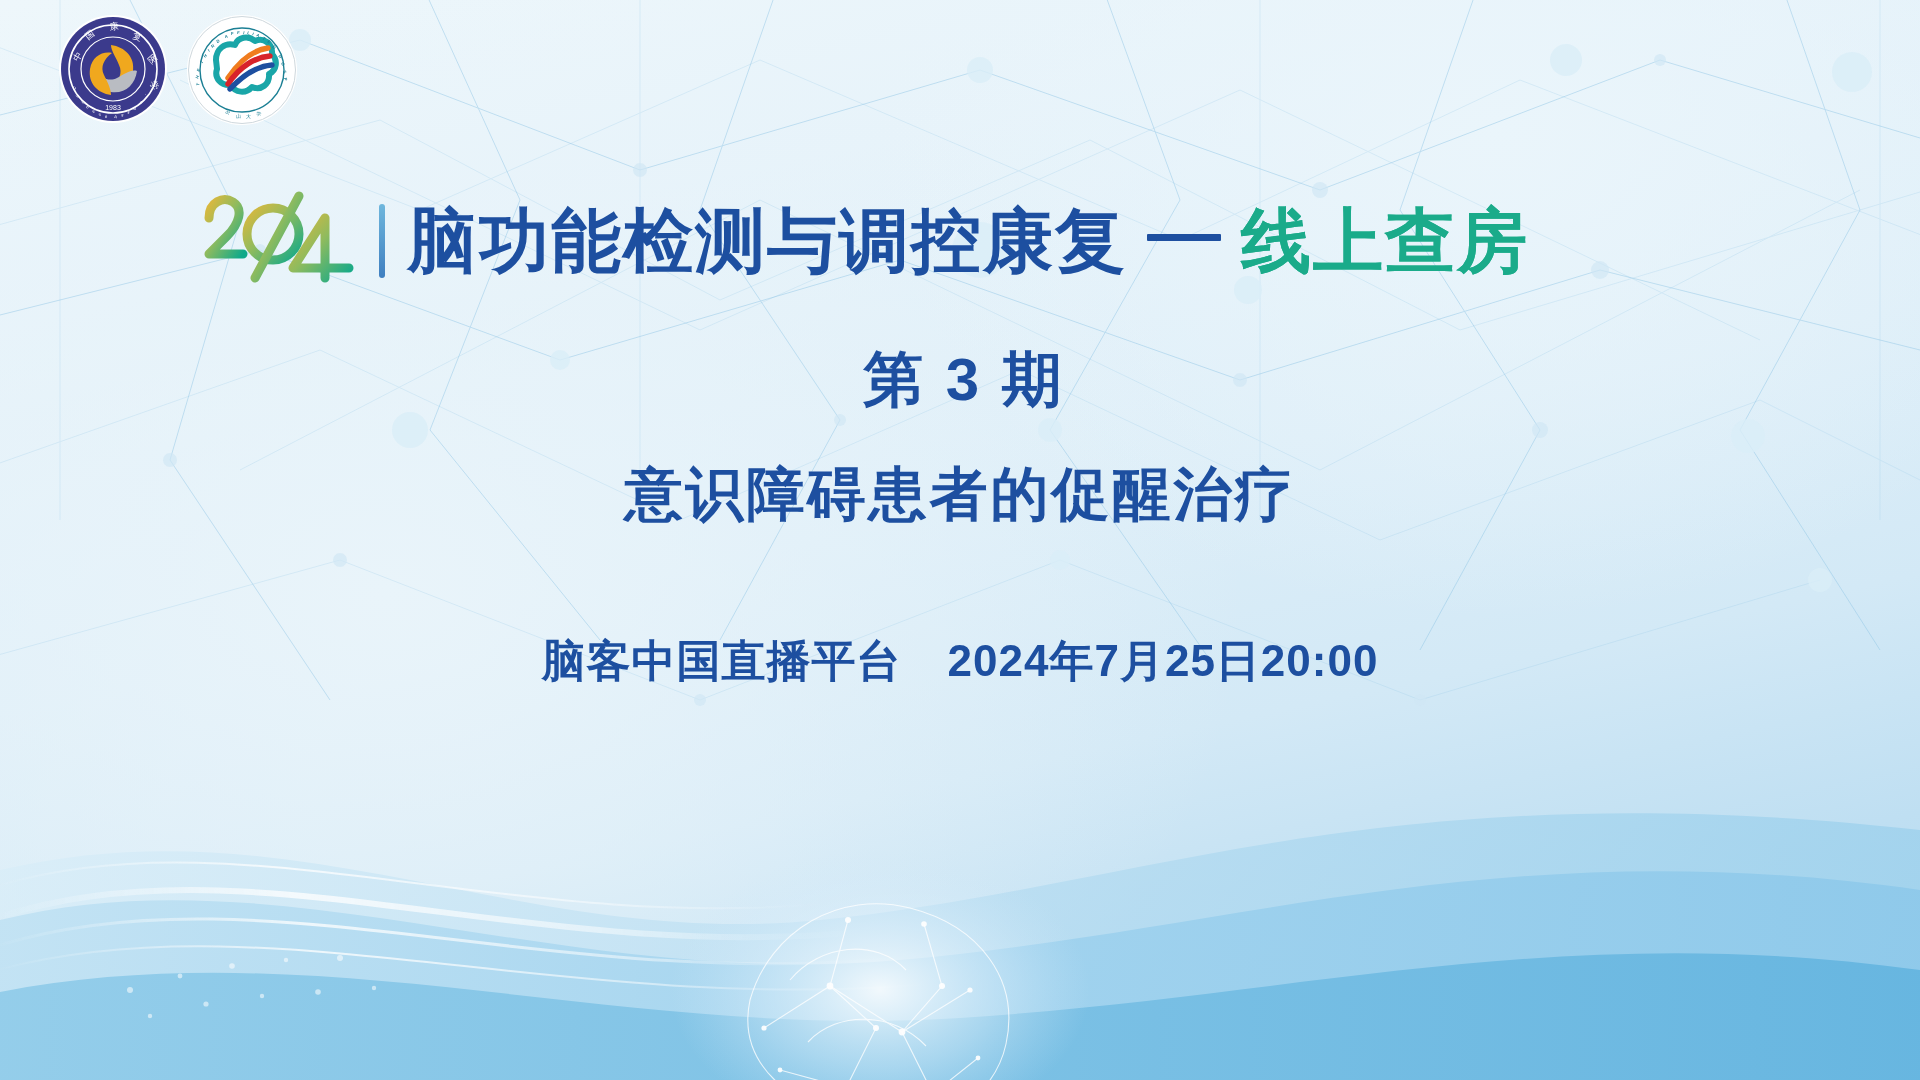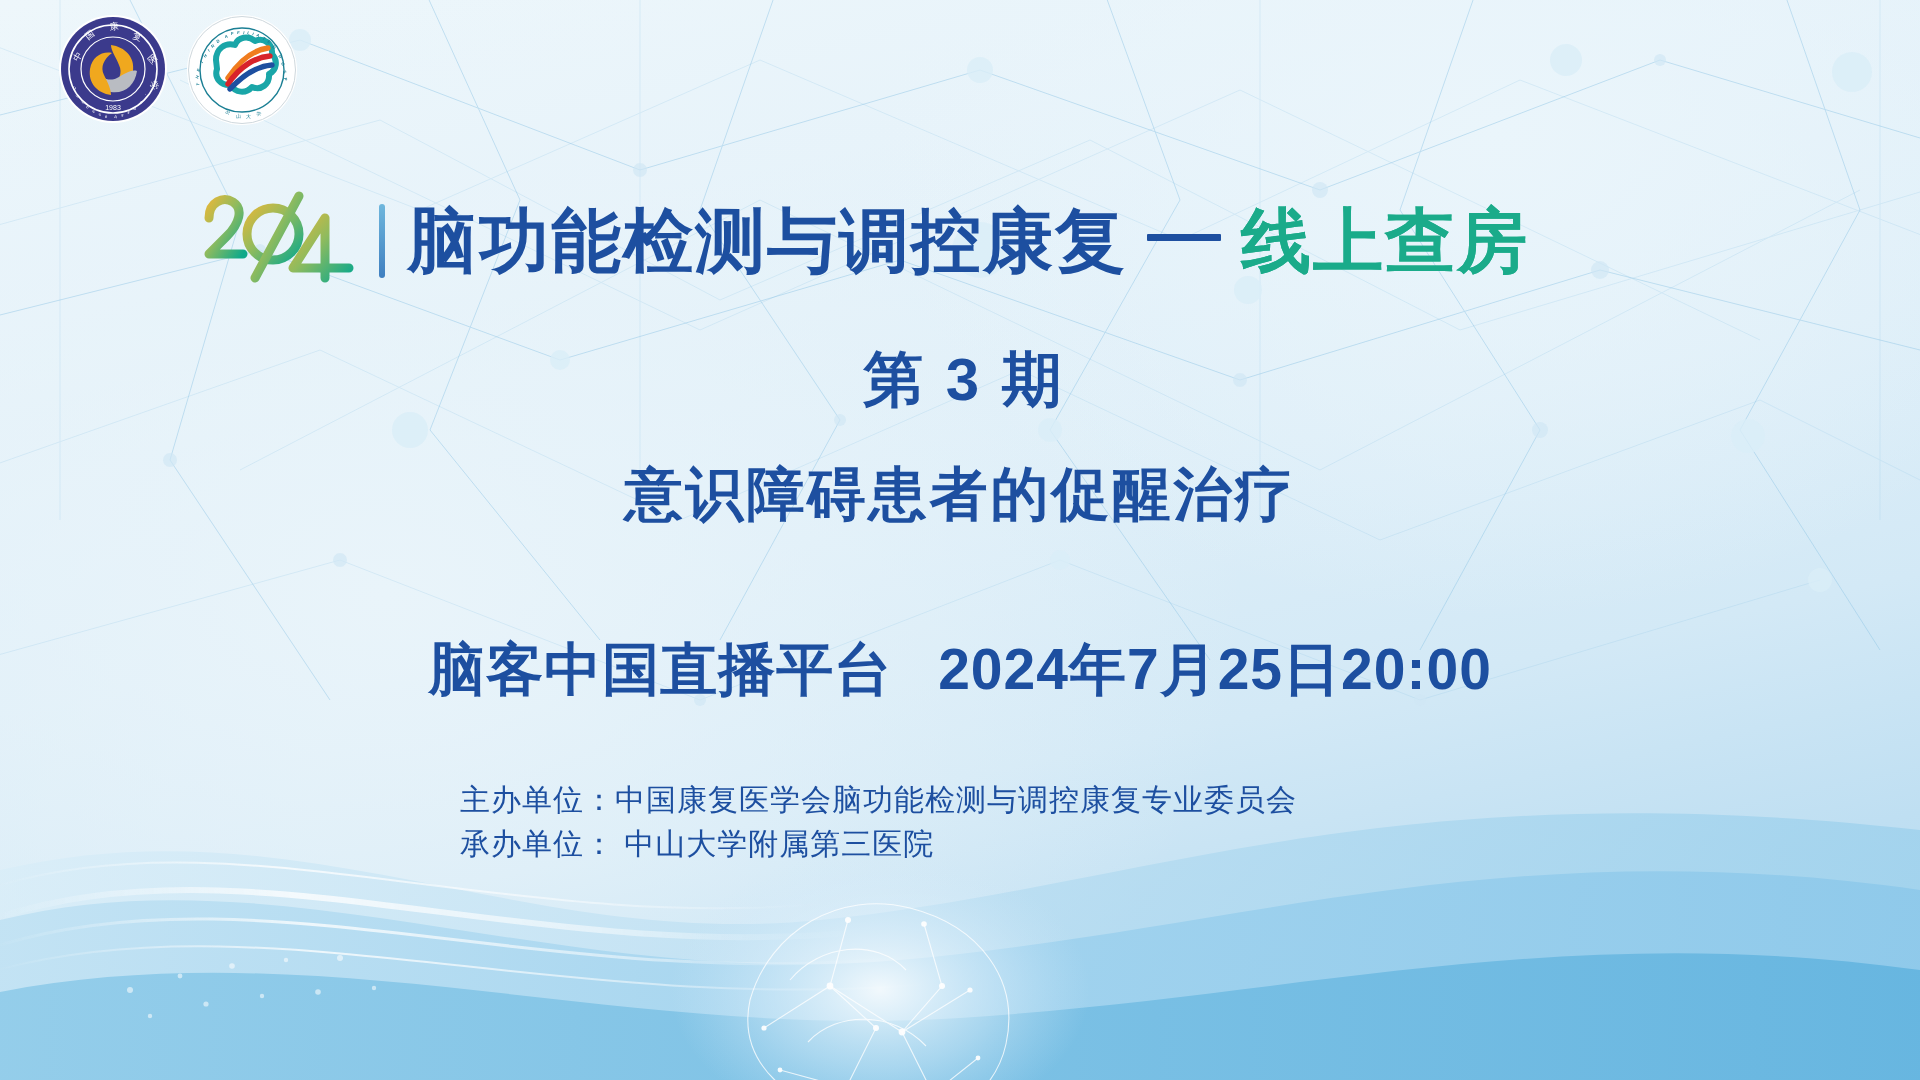--- a/index.html
+++ b/index.html
@@ -71,21 +71,21 @@
     font-size:60px; font-weight:bold; color:#1d4fa0; letter-spacing:3px;padding-left:8px;
   }
   .topic {
     position:absolute; left:0; top:425px; width:1920px; text-align:center;
     font-size:58px; font-weight:bold; color:#1d4fa0; letter-spacing:3px;margin-top:31px;
   }
 
   
   .platform-row {
     position:absolute; left:0; top:632px; width:1920px; text-align:center;
-    font-size:57px; font-weight:bold; color:#1d4fa0; letter-spacing:1px;
+    font-size:44px; font-weight:bold; color:#1d4fa0; letter-spacing:1px;
   }
   .platform-row .gap { display:inline-block; width:46px; }
 
   
   .org-block {
     position:absolute; left:460px; top:778px;
     font-size:30px; color:#1d4fa0; line-height:1.45; letter-spacing:1px;
   }
   .org-line { white-space:nowrap; }
   .org-label { }
@@ -350,22 +350,14 @@
   </div>
 
   <div class="episode">第 3 期</div>
 
   <div class="topic">意识障碍患者的促醒治疗</div>
 
   <div class="platform-row">
     <span>脑客中国直播平台</span><span class="gap"></span><span>2024年7月25日20:00</span>
   </div>
 
-  <div class="org-block">
-    <div class="org-line">
-      <span class="org-label">主办单位：</span><span class="org-value">中国康复医学会脑功能检测与调控康复专业委员会</span>
-    </div>
-    <div class="org-line">
-      <span class="org-label">承办单位：</span><span class="org-value"> 中山大学附属第三医院</span>
-    </div>
-  </div>
 
 </div>
 
 </body></html>

